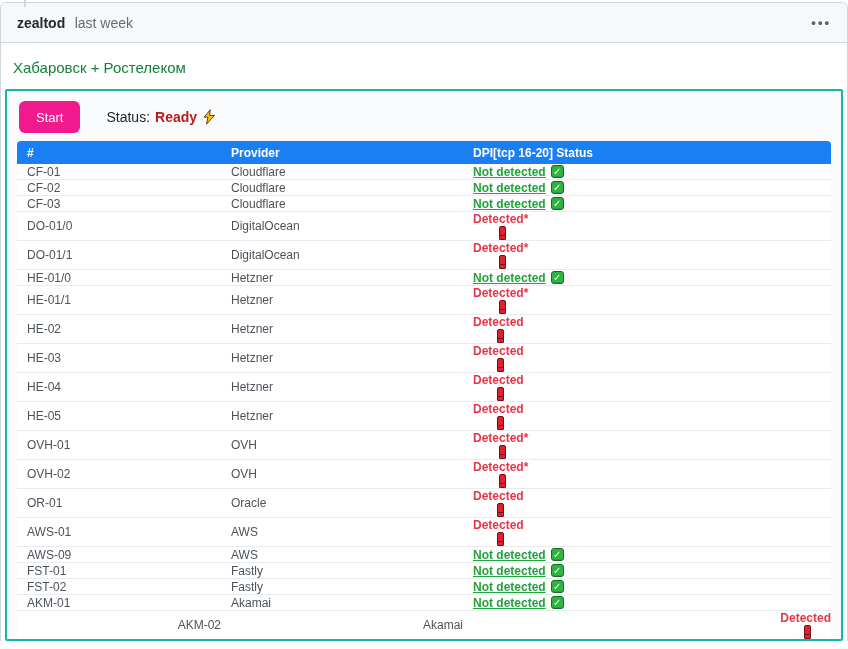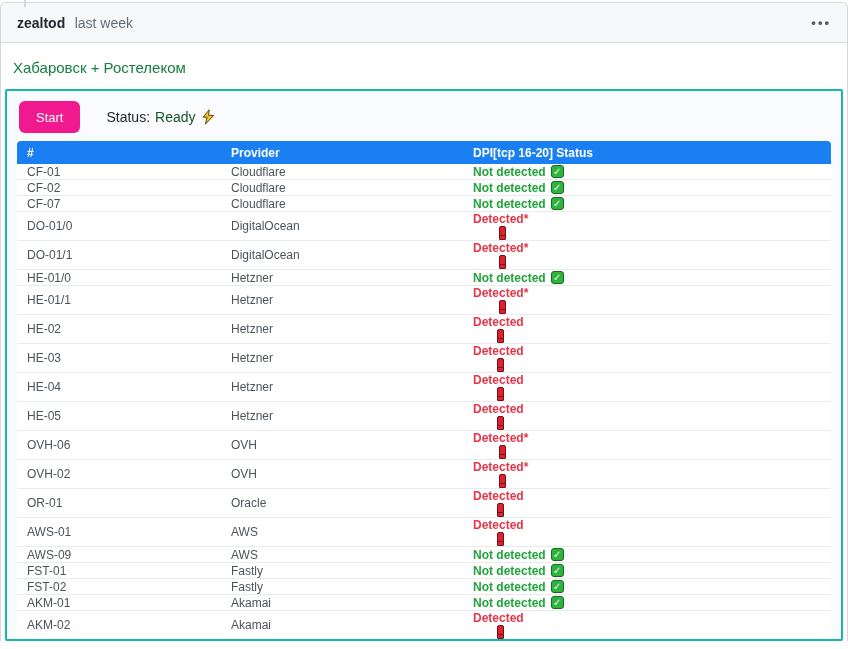--- a/index.html
+++ b/index.html
@@ -22,35 +22,35 @@
   .card-body { padding:16px 4px 0 4px; }
   .post-title { font-size:15px; color:#15803d; margin:0 0 13px 8px; }
 
   .panel { border:2px solid #14b8a6; border-radius:2px; background:#fafbfc;
     padding:10px 10px 0 10px; }
 
   .control-row { display:flex; align-items:center; margin-bottom:8px; margin-left:2px; }
   .start-btn { background:#f01a8e; color:#ffffff; border:none; border-radius:6px;
     font-family:inherit; font-size:13px; padding:0 17px; height:32px; cursor:pointer; }
   .status-line { font-size:14px; color:#1f2328; margin-left:26px; display:flex; align-items:flex-end; }
-  .status-value { color:#14532d; font-weight:normal; margin-left:5px; }
+  .status-value { color:#b91c1c; font-weight:bold; margin-left:5px; }
   .zap { margin-left:5px; display:inline-block; }
 
   table { width:100%; border-collapse:separate; border-spacing:0; table-layout:fixed; }
   col.c1 { width:204px; } col.c2 { width:242px; }
   thead th { background:#1a7ff2; color:#ffffff; font-size:12px; font-weight:bold;
     text-align:left; height:23px; padding:0 0 0 10px; }
   thead th:first-child { border-radius:4px 0 0 0; }
   thead th:last-child  { border-radius:0 4px 0 0; }
   tbody td { background:#ffffff; font-size:12px; color:#4c535b; height:16px;
     padding:0 0 0 10px; border-bottom:1px solid #e9ebee; }
-  tbody tr:last-child td { border-bottom:none; }
+  tbody tr:last-child td { border-bottom:none;text-align:right; }
 
   .st { font-weight:bold; display:inline-flex; align-items:center; }
-  .st.ok  { color:#22a33c; }
+  .st.ok  { color:#22a33c;text-decoration:underline; }
   .st.bad { color:#e4374a;flex-direction:column; }
 
   .chk { display:inline-flex; align-items:center; justify-content:center;
     width:13px; height:13px; margin-left:5px; background:#2fb53e;
     border:1px solid #156b22; border-radius:3px; color:#ffffff;
     font-size:10px; font-weight:bold; line-height:1; }
   .excl { position:relative; display:inline-block; width:7px; height:14px; margin-left:2px; }
   .excl::before { content:""; position:absolute; left:1px; top:0; width:5px; height:9px;
     background:#e0212f; border:1px solid #6e1016; border-radius:2px; }
   .excl::after { content:""; position:absolute; left:1px; bottom:0; width:5px; height:3px;
@@ -117,21 +117,21 @@
     <td>Cloudflare</td>
     <td>
       <span class="st ok">
         <span>Not detected</span>
         <span class="chk">✓</span>
 
       </span>
     </td>
   </tr>
             <tr>
-    <td>CF-07</td>
+    <td>CF-03</td>
     <td>Cloudflare</td>
     <td>
       <span class="st ok">
         <span>Not detected</span>
         <span class="chk">✓</span>
 
       </span>
     </td>
   </tr>
             <tr>
@@ -216,21 +216,21 @@
     <td>Hetzner</td>
     <td>
       <span class="st bad">
         <span>Detected</span>
 
         <span class="excl"></span>
       </span>
     </td>
   </tr>
             <tr>
-    <td>OVH-06</td>
+    <td>OVH-01</td>
     <td>OVH</td>
     <td>
       <span class="st bad">
         <span>Detected*</span>
 
         <span class="excl"></span>
       </span>
     </td>
   </tr>
             <tr>

